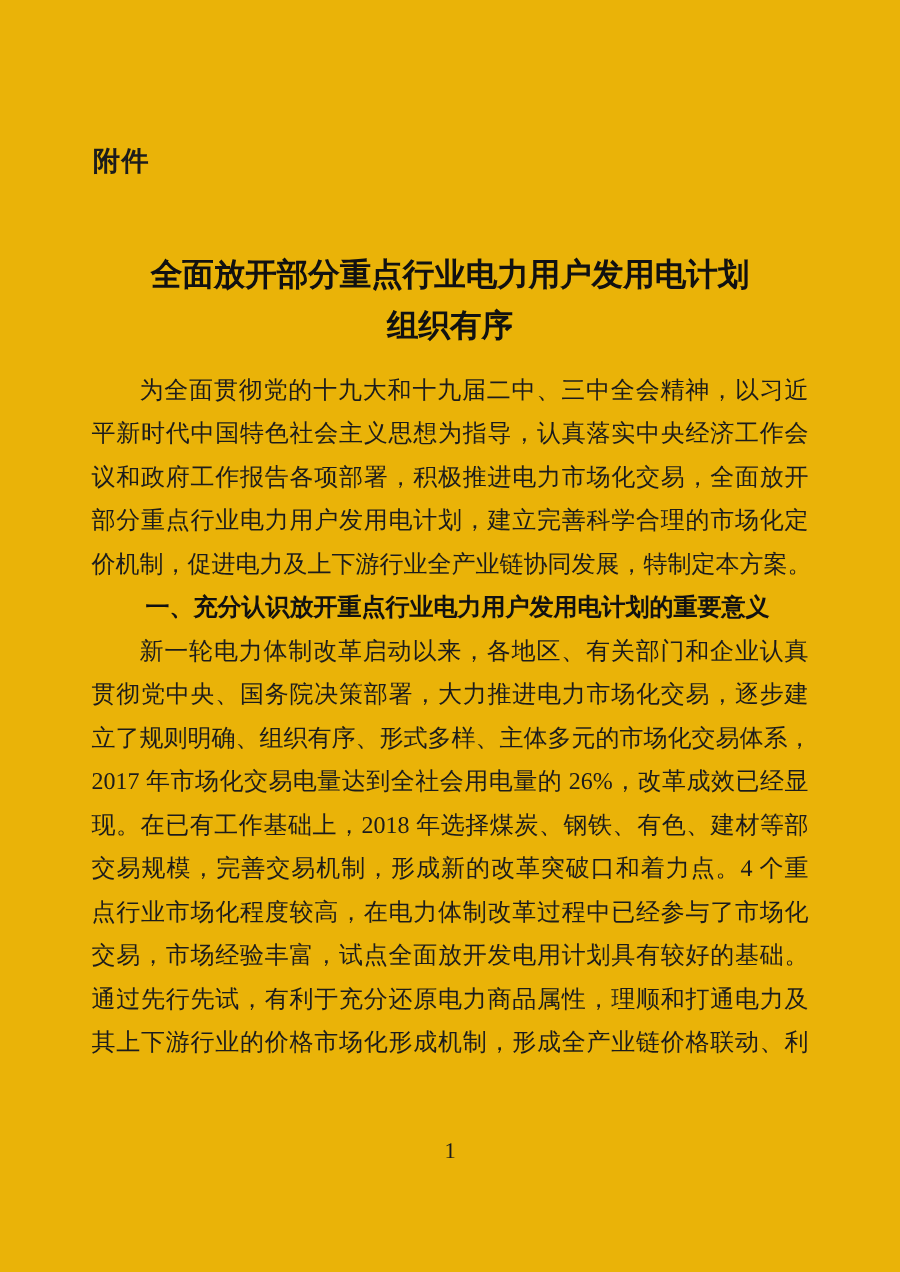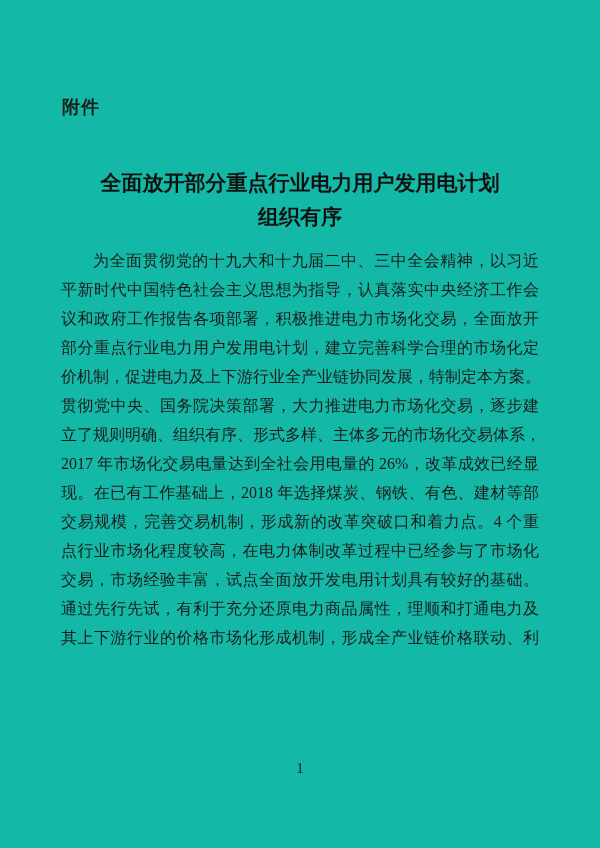--- a/index.html
+++ b/index.html
@@ -4,21 +4,21 @@
 <style>
   html, body {
     margin: 0;
     padding: 0;
     background: #ffffff;
   }
   .page {
     position: relative;
     width: 600px;
     height: 848px;
-    background: #14b8a6;
+    background: #eab308;
     overflow: hidden;
     color: #1c1c1c;
     font-family: "Liberation Serif", "DejaVu Serif", serif;
   }
   .attachment {
     position: absolute;
     left: 62px;
     top: 96px;
     font-family: "Liberation Sans", "DejaVu Sans", sans-serif;
     font-weight: bold;
@@ -96,21 +96,23 @@
     <span class="title-line">组织有序</span>
   </h1>
 
   <div class="body-text">
     <div class="line indent">为全面贯彻党的十九大和十九届二中、三中全会精神，以习近</div>
     <div class="line">平新时代中国特色社会主义思想为指导，认真落实中央经济工作会</div>
     <div class="line">议和政府工作报告各项部署，积极推进电力市场化交易，全面放开</div>
     <div class="line">部分重点行业电力用户发用电计划，建立完善科学合理的市场化定</div>
     <div class="line para-end">价机制，促进电力及上下游行业全产业链协同发展，特制定本方案。</div>
 
+    <div class="heading">一、充分认识放开重点行业电力用户发用电计划的重要意义</div>
 
+    <div class="line indent">新一轮电力体制改革启动以来，各地区、有关部门和企业认真</div>
     <div class="line">贯彻党中央、国务院决策部署，大力推进电力市场化交易，逐步建</div>
     <div class="line">立了规则明确、组织有序、形式多样、主体多元的市场化交易体系，</div>
     <div class="line">2017 年市场化交易电量达到全社会用电量的 26%，改革成效已经显</div>
     <div class="line">现。在已有工作基础上，2018 年选择煤炭、钢铁、有色、建材等部</div>
     <div class="line">交易规模，完善交易机制，形成新的改革突破口和着力点。4 个重</div>
     <div class="line">点行业市场化程度较高，在电力体制改革过程中已经参与了市场化</div>
     <div class="line">交易，市场经验丰富，试点全面放开发电用计划具有较好的基础。</div>
     <div class="line">通过先行先试，有利于充分还原电力商品属性，理顺和打通电力及</div>
     <div class="line">其上下游行业的价格市场化形成机制，形成全产业链价格联动、利</div>
   </div>

